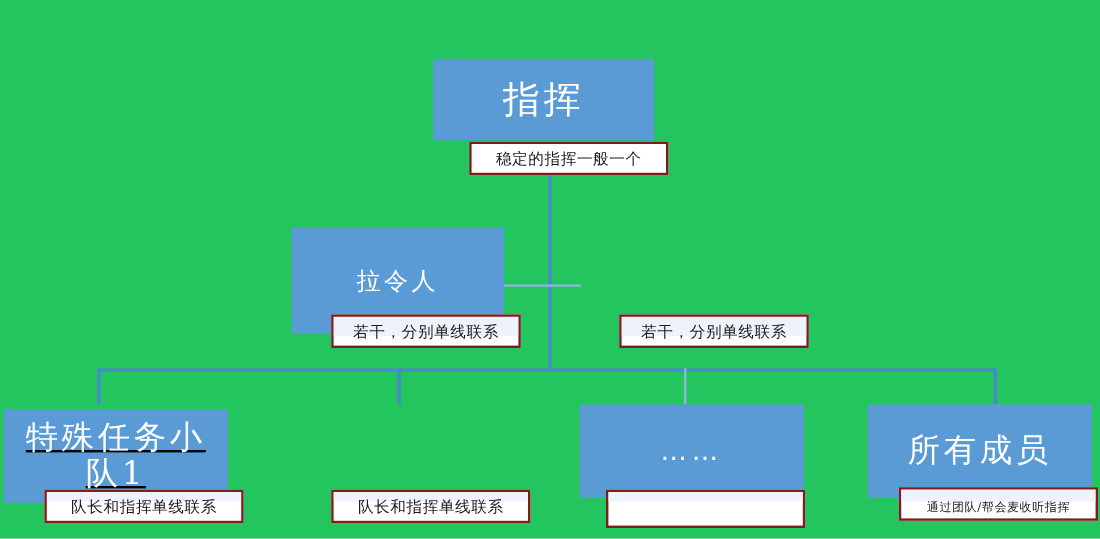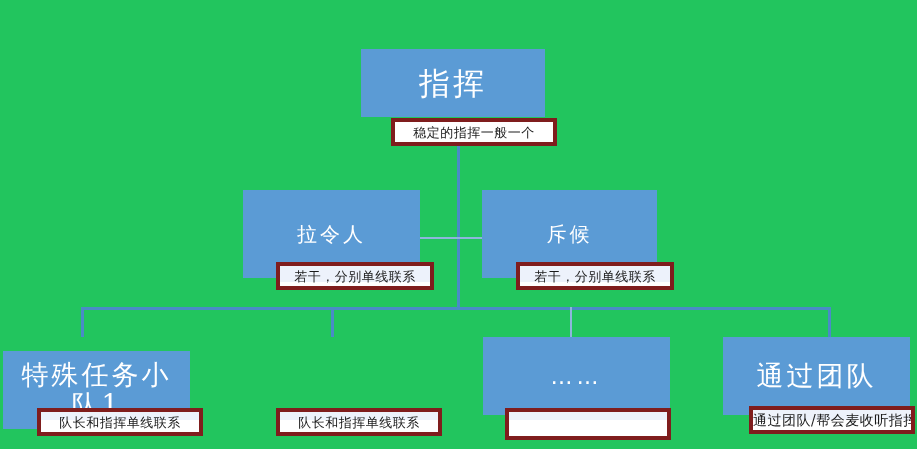--- a/index.html
+++ b/index.html
@@ -49,21 +49,21 @@
   .dots {
     color: #FFFFFF;
     font-size: 22px;
     letter-spacing: 4px;
   }
 
   
   .caption {
     position: absolute;
     box-sizing: border-box;
-    border: 4px solid #7f1d1d;
+    border: 2px solid #7f1d1d;
     background: #FFFFFF;
     display: flex;
     align-items: center;
     overflow: hidden;
   }
   .caption-text {
     color: #1a1a1a;
     font-family: "DejaVu Serif", "Liberation Serif", serif;
     font-size: 13px;
     letter-spacing: 0.5px;
@@ -113,31 +113,28 @@
   <div class="node" style="left:243px; top:190px; width:177px; height:88px;">
     <span class="node-label size-md">拉令人</span>
   </div>
   <div class="caption" style="left:276px; top:262px; width:158px; height:28px;">
     <div class="caption-tint" style="height:16px;"></div>
     <div class="caption-inner">
       <span class="caption-text">若干，分别单线联系</span>
     </div>
   </div>
 
-  <div class="node" style="left:482px; top:190px; width:175px; height:88px;">
-    <span class="node-label size-md">斥候</span>
-  </div>
   <div class="caption" style="left:516px; top:262px; width:158px; height:28px;">
     <div class="caption-tint" style="height:16px;"></div>
     <div class="caption-inner">
       <span class="caption-text">若干，分别单线联系</span>
     </div>
   </div>
 
-  <div class="node" style="left:3px; top:351px; width:187px; height:78px;">
+  <div class="node" style="left:3px; top:341px; width:187px; height:78px;text-decoration:underline;">
     <span class="node-label size-sm">特殊任务小队1</span>
   </div>
   <div class="caption" style="left:37px; top:408px; width:166px; height:28px;">
     <div class="caption-tint" style="height:8px;"></div>
     <div class="caption-inner">
       <span class="caption-text">队长和指挥单线联系</span>
     </div>
   </div>
 
   <div class="caption" style="left:276px; top:408px; width:166px; height:28px;">
@@ -151,22 +148,22 @@
     <span class="dots">……</span>
   </div>
   <div class="caption" style="left:505px; top:408px; width:166px; height:32px;">
     <div class="caption-tint" style="height:8px;"></div>
     <div class="caption-inner">
       <span class="caption-text"></span>
     </div>
   </div>
 
   <div class="node" style="left:723px; top:337px; width:187px; height:78px;">
-    <span class="node-label size-sm">通过团队</span>
+    <span class="node-label size-sm">所有成员</span>
   </div>
   <div class="caption" style="left:749px; top:406px; width:166px; height:28px;">
     <div class="caption-tint" style="height:10px;"></div>
     <div class="caption-inner">
-      <span class="caption-text" style="font-size:14px;">通过团队/帮会麦收听指挥</span>
+      <span class="caption-text" style="font-size:10px;">通过团队/帮会麦收听指挥</span>
     </div>
   </div>
 
 </div>
 
 </body></html>

